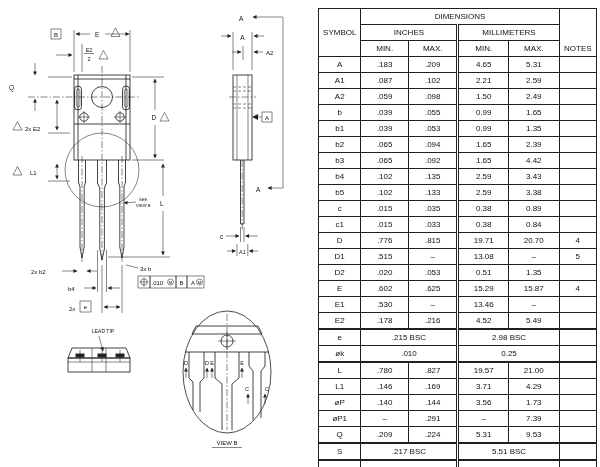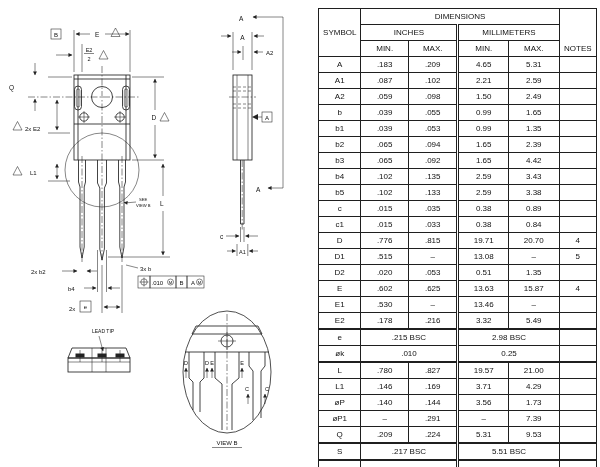--- a/index.html
+++ b/index.html
@@ -364,37 +364,37 @@
             <td>.020</td>
             <td>.053</td>
             <td class="dbl">0.51</td>
             <td>1.35</td>
             <td></td>
           </tr>
           <tr>
             <td class="sym">E</td>
             <td>.602</td>
             <td>.625</td>
-            <td class="dbl">13.63</td>
+            <td class="dbl">15.29</td>
             <td>15.87</td>
             <td>4</td>
           </tr>
           <tr>
             <td class="sym">E1</td>
             <td>.530</td>
             <td>–</td>
             <td class="dbl">13.46</td>
             <td>–</td>
             <td></td>
           </tr>
           <tr>
             <td class="sym">E2</td>
             <td>.178</td>
             <td>.216</td>
-            <td class="dbl">3.32</td>
+            <td class="dbl">4.52</td>
             <td>5.49</td>
             <td></td>
           </tr>
           <tr class="sep">
             <td class="sym">e</td>
             <td colspan="2">.215  BSC</td>
             <td class="dbl" colspan="2">2.98  BSC</td>
             <td></td>
           </tr>
           <tr>

